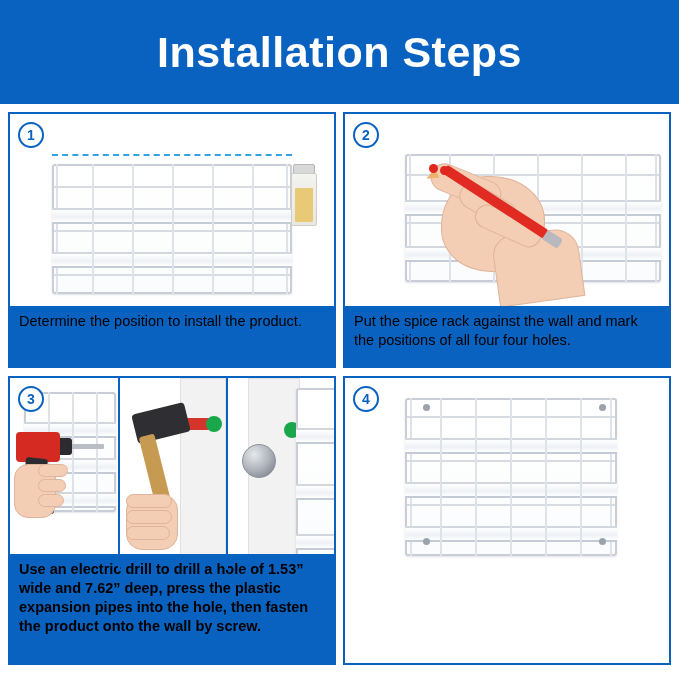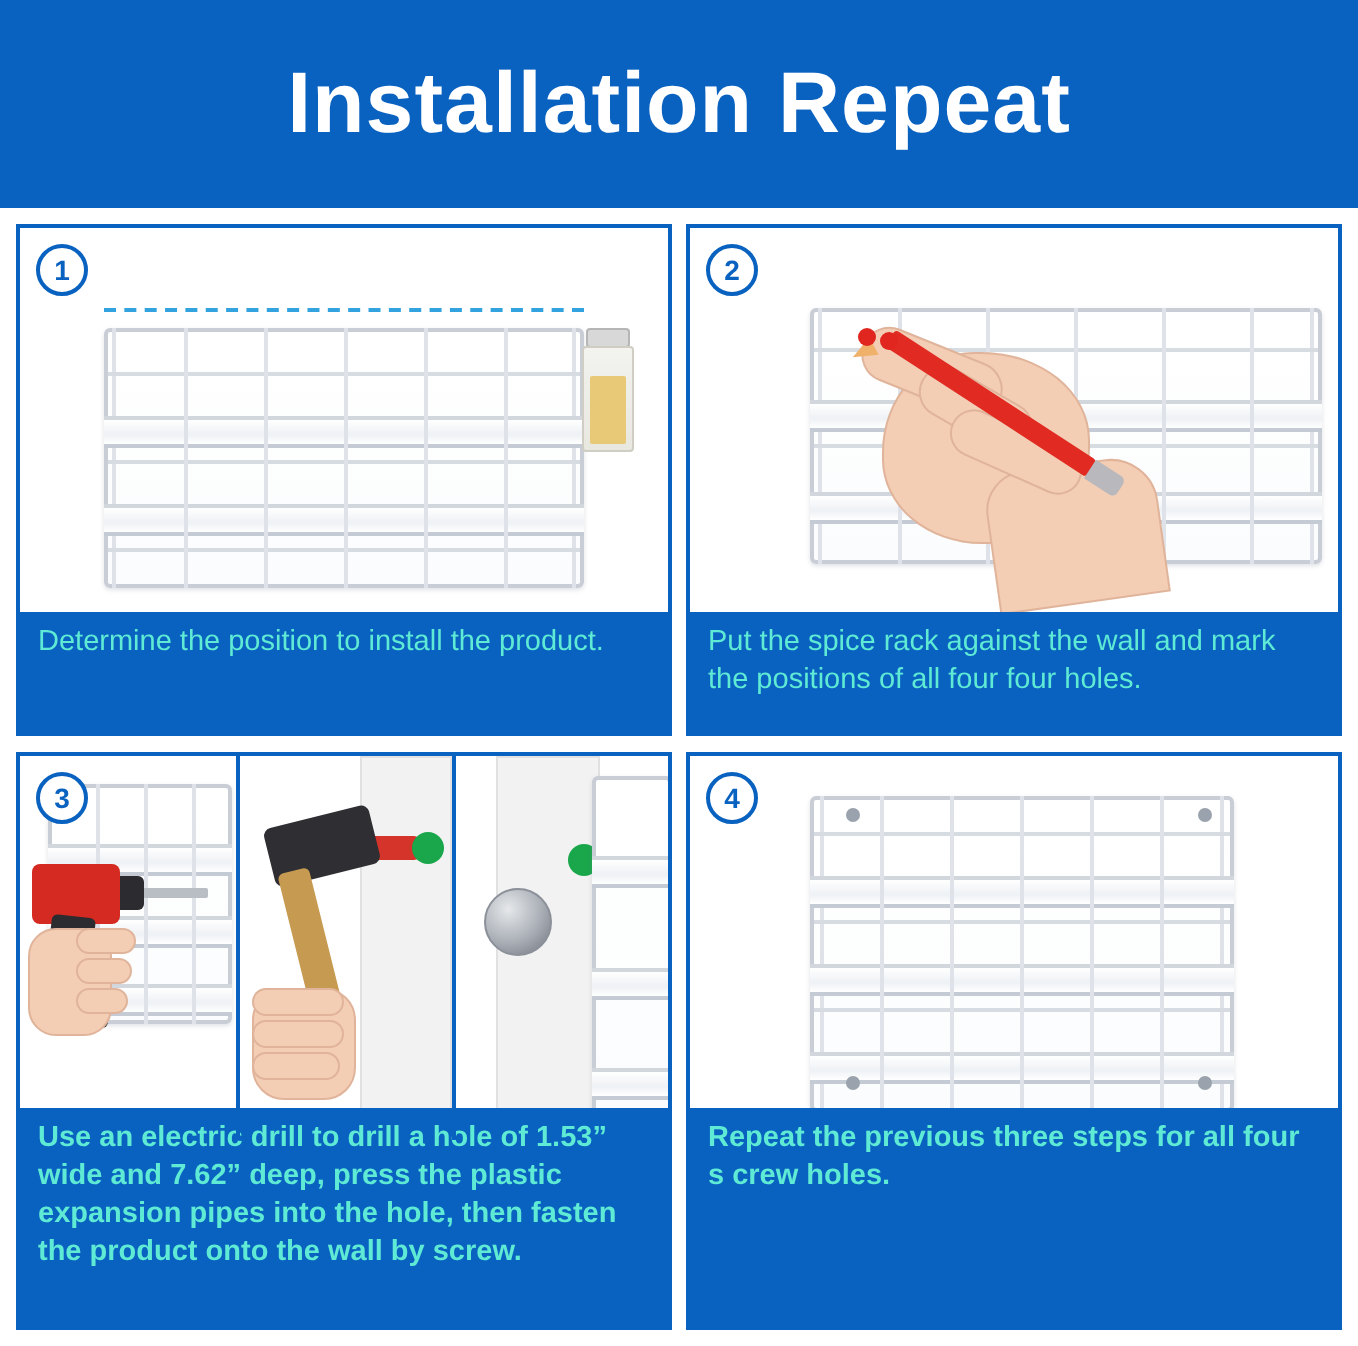--- a/index.html
+++ b/index.html
@@ -71,21 +71,21 @@
   .step-1 .art, .step-2 .art { height: 192px; }
   .step-3 .art { height: 192px; }
   .step-4 .art { height: 192px; }
 
   .caption {
     position: absolute;
     left: 0;
     right: 0;
     bottom: 0;
     background: #0a62c0;
-    color: #5eead4;
+    color: #000000;
     font-size: 14.5px;
     line-height: 1.32;
     padding: 6px 9px 6px 9px;
     box-sizing: border-box;
   }
   .step-1 .caption, .step-2 .caption { top: 192px; }
   .step-3 .caption, .step-4 .caption { top: 176px; font-weight: bold; }
 
   
   .badge {
@@ -302,21 +302,21 @@
     border: 1px solid #e1e1e1;
     box-sizing: border-box;
   }
 </style>
 </head>
 <body>
 
 <div class="page">
 
   <div class="header">
-    <div class="header-title">Installation Repeat</div>
+    <div class="header-title">Installation Steps</div>
   </div>
 
   <div class="steps">
 
     <div class="step step-1">
       <div class="art">
 
         <div class="dashline" style="left:42px; top:40px; width:240px;"></div>
 
         <div class="jar" style="left:281px; top:50px;">
@@ -464,17 +464,16 @@
           <div class="wire" style="left:175px;"></div>
         </div>
 
         <div class="hole-dot" style="left:78px; top:26px;"></div>
         <div class="hole-dot" style="left:254px; top:26px;"></div>
         <div class="hole-dot" style="left:78px; top:160px;"></div>
         <div class="hole-dot" style="left:254px; top:160px;"></div>
 
         <div class="badge">4</div>
       </div>
-      <div class="caption">Repeat the previous three steps for all four s crew holes.</div>
     </div>
 
   </div>
 </div>
 
 </body></html>

